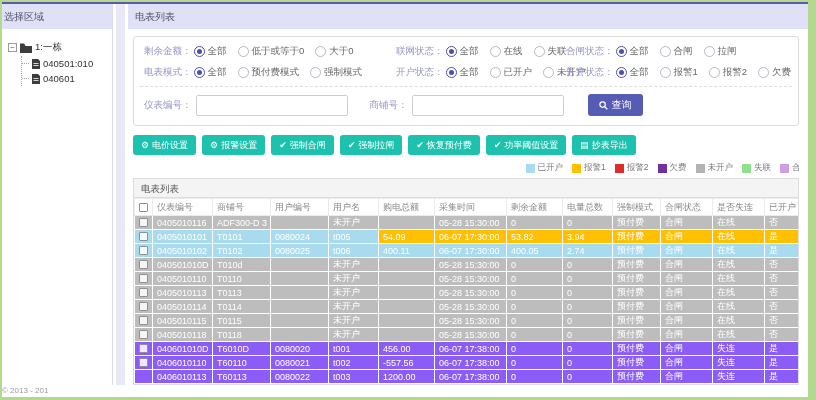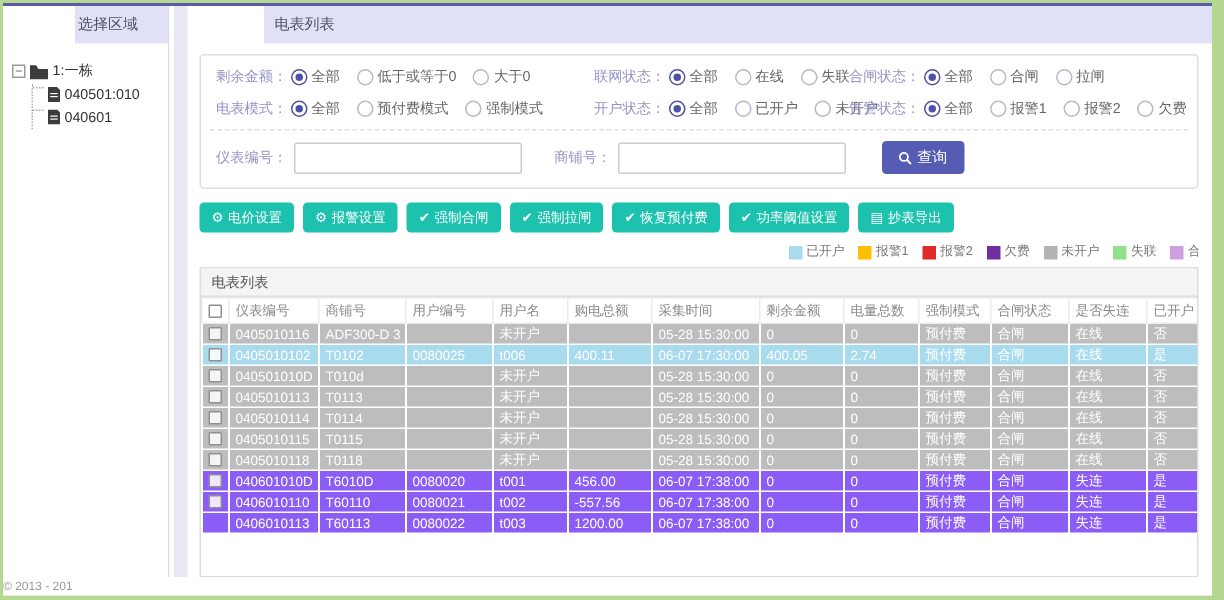--- a/index.html
+++ b/index.html
@@ -5,27 +5,27 @@
   * { margin:0; padding:0; box-sizing:border-box; }
   html,body { width:816px; height:400px; overflow:hidden; }
   body { background:#b4d88f; font-family:"Liberation Sans","DejaVu Sans",sans-serif; position:relative; }
   .page { position:absolute; left:2px; top:2px; right:8px; bottom:3px; background:#ffffff;
           border-top:2px solid #5a5aa6; display:flex; flex-direction:column; overflow:hidden; }
   .body-row { flex:1; display:flex; overflow:hidden; }
   .footer { height:12px; background:#fff; font-size:8px; color:#9a9a9a; text-align:left; line-height:12px; padding-right:1px; overflow:hidden; white-space:nowrap; }
 
   
   .left-panel { width:111px; background:#fff; border-right:1px solid #dcdcec; display:flex; flex-direction:column; }
-  .panel-header { height:25px; background:#e0e1f6; color:#50506a; font-size:10px; line-height:25px; padding:0 7px; white-space:nowrap; overflow:hidden;margin-left:48px; }
+  .panel-header { height:25px; background:#e0e1f6; color:#50506a; font-size:10px; line-height:25px; padding:0 7px; white-space:nowrap; overflow:hidden; }
   .left-panel .panel-header { padding-left:2px; }
   .tree { padding:12px 4px 4px 6px; font-size:9.5px; color:#333; }
   .tree-root { display:flex; align-items:center; gap:3px; white-space:nowrap; cursor:default; }
   .expander { width:9px; height:9px; border:1px solid #9a9a9a; background:#fff; font-size:8px; line-height:7px; text-align:center; color:#555; flex:0 0 auto; }
   .tree-children { list-style:none; margin-left:13px; border-left:1px dotted #a8a8a8; margin-top:2px; }
-  .tree-children li { display:flex; gap:3px; white-space:nowrap; padding:2px 0; cursor:default; }
+  .tree-children li { display:flex; align-items:center; gap:3px; white-space:nowrap; padding:2px 0; cursor:default; }
   .tree-children li::before { content:''; width:7px; border-top:1px dotted #a8a8a8; flex:0 0 auto; }
   .icon-svg { flex:0 0 auto; display:block; }
 
   
   .splitter { width:15px; background:#fff; display:flex; justify-content:center; }
   .splitter-bar { width:9px; background:#e9e9f5; height:100%; }
 
   
   .main-panel { flex:1; background:#fff; display:flex; flex-direction:column; overflow:hidden; }
   .main-content { flex:1; padding:7px 9px 0 5px; overflow:hidden; display:flex; flex-direction:column; }
@@ -346,20 +346,37 @@
                     <td>0</td>
                     <td>预付费</td>
                     <td>合闸</td>
                     <td>在线</td>
                     <td>否</td>
                   </tr>
                   <tr class="row-blue">
                     <td>
                       <div class="cb"></div>
                     </td>
+                    <td>0405010101</td>
+                    <td>T0101</td>
+                    <td>0080024</td>
+                    <td>t005</td>
+                    <td class="cell-alarm">54.09</td>
+                    <td class="cell-alarm">06-07 17:30:00</td>
+                    <td class="cell-alarm">53.82</td>
+                    <td class="cell-alarm">3.94</td>
+                    <td class="cell-alarm">预付费</td>
+                    <td class="cell-alarm">合闸</td>
+                    <td class="cell-alarm">在线</td>
+                    <td class="cell-alarm">是</td>
+                  </tr>
+                  <tr class="row-blue">
+                    <td>
+                      <div class="cb"></div>
+                    </td>
                     <td>0405010102</td>
                     <td>T0102</td>
                     <td>0080025</td>
                     <td>t006</td>
                     <td>400.11</td>
                     <td>06-07 17:30:00</td>
                     <td>400.05</td>
                     <td>2.74</td>
                     <td>预付费</td>
                     <td>合闸</td>
@@ -380,20 +397,37 @@
                     <td>0</td>
                     <td>预付费</td>
                     <td>合闸</td>
                     <td>在线</td>
                     <td>否</td>
                   </tr>
                   <tr class="row-gray">
                     <td>
                       <div class="cb"></div>
                     </td>
+                    <td>0405010110</td>
+                    <td>T0110</td>
+                    <td></td>
+                    <td>未开户</td>
+                    <td></td>
+                    <td>05-28 15:30:00</td>
+                    <td>0</td>
+                    <td>0</td>
+                    <td>预付费</td>
+                    <td>合闸</td>
+                    <td>在线</td>
+                    <td>否</td>
+                  </tr>
+                  <tr class="row-gray">
+                    <td>
+                      <div class="cb"></div>
+                    </td>
                     <td>0405010113</td>
                     <td>T0113</td>
                     <td></td>
                     <td>未开户</td>
                     <td></td>
                     <td>05-28 15:30:00</td>
                     <td>0</td>
                     <td>0</td>
                     <td>预付费</td>
                     <td>合闸</td>

